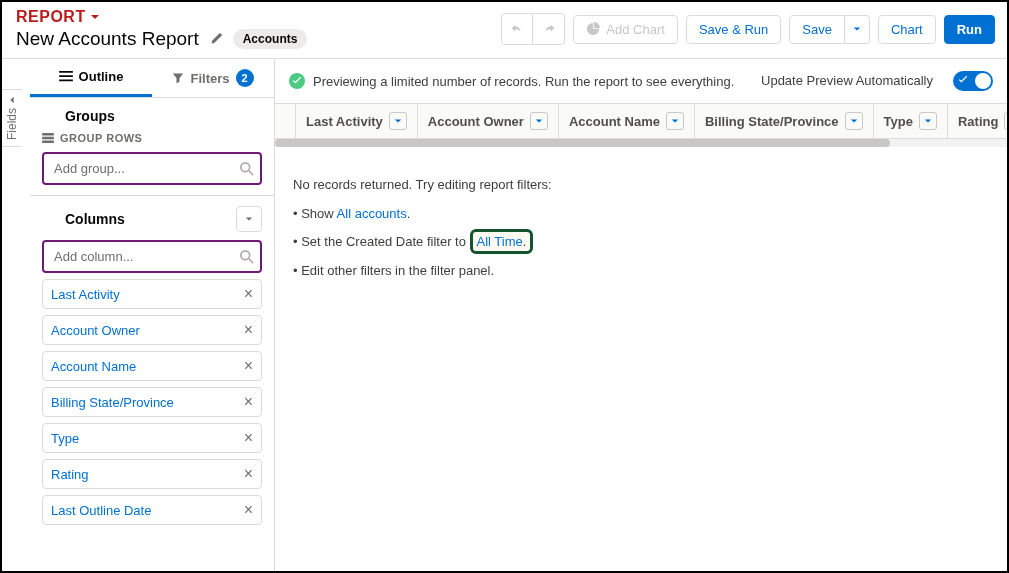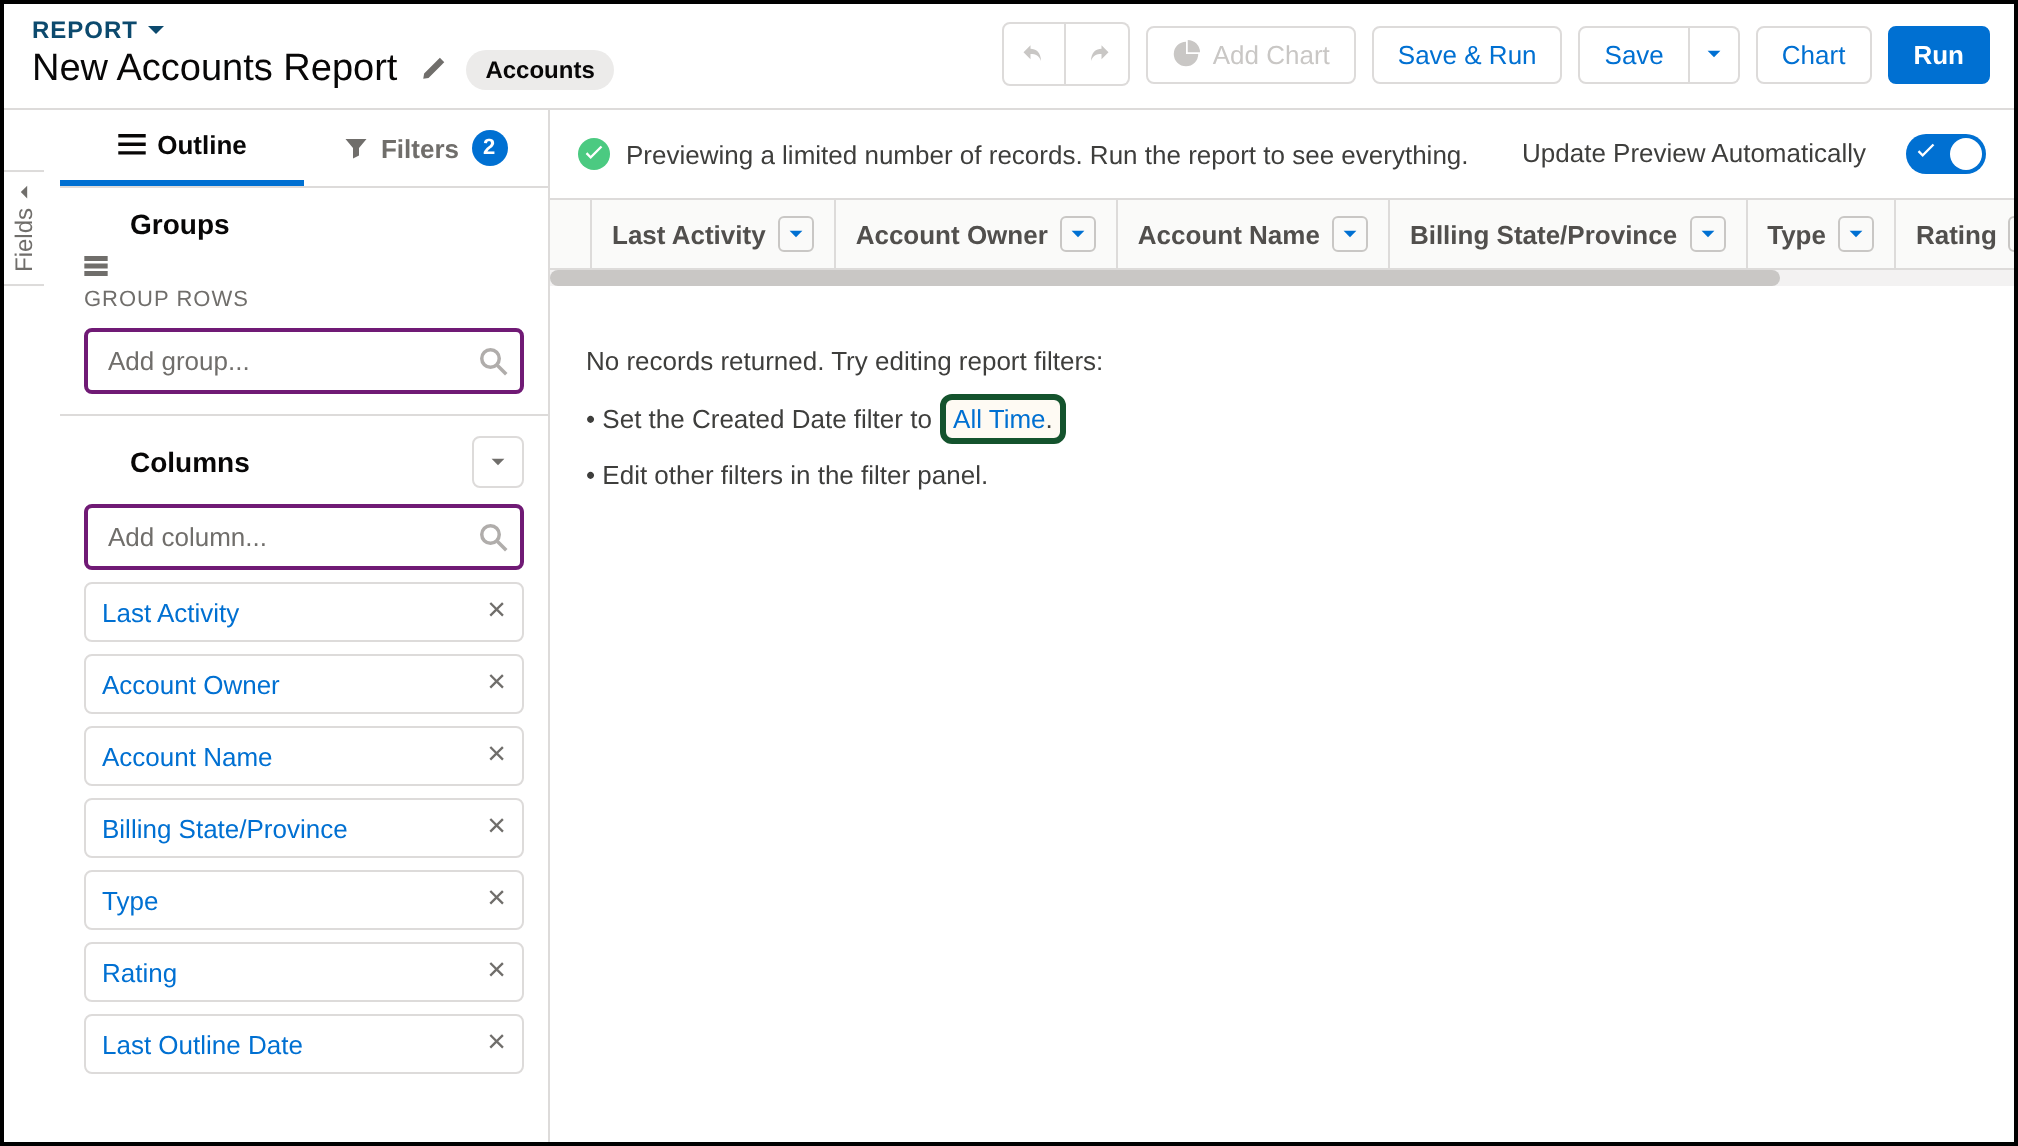--- a/index.html
+++ b/index.html
@@ -2,21 +2,21 @@
 <html><head>
 <meta charset="utf-8">
 <style>
 * { box-sizing: border-box; margin: 0; padding: 0; }
 body { font-family: -apple-system, BlinkMacSystemFont, "Segoe UI", Arial, sans-serif; font-size: 13px; color: #080707; background: #fff; }
 .app { width: 1009px; height: 573px; border: 2px solid #000; display: flex; flex-direction: column; overflow: hidden; position: relative; }
 
 
 .header { display: flex; align-items: center; padding: 6px 12px 8px 14px; border-bottom: 1px solid #dddbda; }
 .header-left { flex: 1; }
-.report-label { color: #0c4a6e; font-weight: 700; font-size: 12px; text-transform: uppercase; letter-spacing: 0.5px; display: flex; align-items: center; gap: 4px; text-align: right; }
+.report-label { color: #b91c1c; font-weight: 700; font-size: 16px; text-transform: uppercase; letter-spacing: 0.5px; display: flex; align-items: center; gap: 4px; text-align: right; }
 .report-label svg { width: 10px; height: 10px; }
 .report-title-row { display: flex; align-items: center; gap: 10px; margin-top: 2px; }
 .report-title { font-size: 19px; font-weight: 400; }
 .pencil { width: 14px; height: 14px; color: #706e6b; cursor: pointer; }
 .badge { background: #ecebea; color: #080707; font-weight: 700; font-size: 12px; padding: 3px 10px; border-radius: 12px; }
 .header-right { display: flex; align-items: center; gap: 8px; }
 .btn { border: 1px solid #dddbda; background: #fff; border-radius: 4px; padding: 6px 12px; font-size: 13px; color: #0070d2; cursor: pointer; display: inline-flex; align-items: center; gap: 6px; }
 .btn.disabled { color: #c9c7c5; cursor: default; }
 .btn.primary { background: #0070d2; color: #fff; border-color: #0070d2; font-weight: 700; }
 .btn-group { display: inline-flex; }
@@ -33,21 +33,21 @@
 .fields-tab { position: absolute; left: -1px; top: 30px; writing-mode: vertical-rl; transform: rotate(180deg); font-size: 12px; color: #706e6b; padding: 6px 3px; border: 1px solid #dddbda; border-left: none; background: #fff; cursor: pointer; display: flex; align-items: center; gap: 4px; }
 
 
 .sidebar { width: 245px; border-right: 1px solid #dddbda; display: flex; flex-direction: column; margin-left: 28px; }
 .tabs { display: flex; border-bottom: 1px solid #dddbda; }
 .tab { flex: 1; text-align: center; padding: 10px 0; font-size: 13px; color: #706e6b; cursor: pointer; display: flex; align-items: center; justify-content: center; gap: 6px; font-weight: 700; }
 .tab.active { color: #080707; border-bottom: 3px solid #0070d2; }
 .tab .count { background: #0070d2; color: #fff; border-radius: 50%; width: 18px; height: 18px; font-size: 11px; display: inline-flex; align-items: center; justify-content: center; }
 .section { padding: 10px 12px; border-bottom: 1px solid #dddbda; }
 .section-title { font-weight: 700; font-size: 14px; margin-bottom: 8px; display: flex; align-items: center; justify-content: space-between; margin-left: 23px; }
-.group-rows-label { color: #706e6b; font-size: 11px; font-weight: 400; letter-spacing: 0.5px; display: flex; align-items: flex-start; gap: 6px; margin-bottom: 8px; flex-direction: column; }
+.group-rows-label { color: #706e6b; font-size: 11px; font-weight: 700; letter-spacing: 0.5px; display: flex; align-items: center; gap: 6px; margin-bottom: 8px; }
 .search-box { position: relative; }
 .search-box input { width: 100%; border: 2px solid #701a75; border-radius: 4px; padding: 7px 30px 7px 10px; font-size: 13px; }
 .search-box input::placeholder { color: #706e6b; }
 .search-box svg { position: absolute; right: 8px; top: 50%; transform: translateY(-50%); width: 14px; height: 14px; color: #b0adab; }
 .dropdown-btn { border: 1px solid #dddbda; background: #fff; border-radius: 4px; width: 26px; height: 26px; display: inline-flex; align-items: center; justify-content: center; cursor: pointer; color: #706e6b; }
 .col-item { display: flex; align-items: center; justify-content: space-between; border: 1px solid #dddbda; border-radius: 4px; padding: 6px 8px; margin-top: 6px; font-size: 13px; color: #0070d2; cursor: pointer; }
 .col-item .remove { color: #706e6b; cursor: pointer; font-size: 16px; line-height: 1; }
 
 
 .main { flex: 1; display: flex; flex-direction: column; overflow: hidden; }
@@ -287,18 +287,19 @@
               <span class="filter-icon"></span>
             </div>
           </div>
         <div class="scrollbar">
             <div class="thumb"></div>
           </div>
       </div>
 
       <div class="empty">
         <div>No records returned. Try editing report filters:</div>
+        <div>• <span>Show </span><a href="#">All accounts</a>.</div>
         <div>• <span>Set the Created Date filter to </span><span class="highlight"><a href="#">All Time</a>.</span></div>
         <div>• <span>Edit other filters in the filter panel.</span></div>
       </div>
     </div>
   </div>
 </div>
 
 </body></html>

